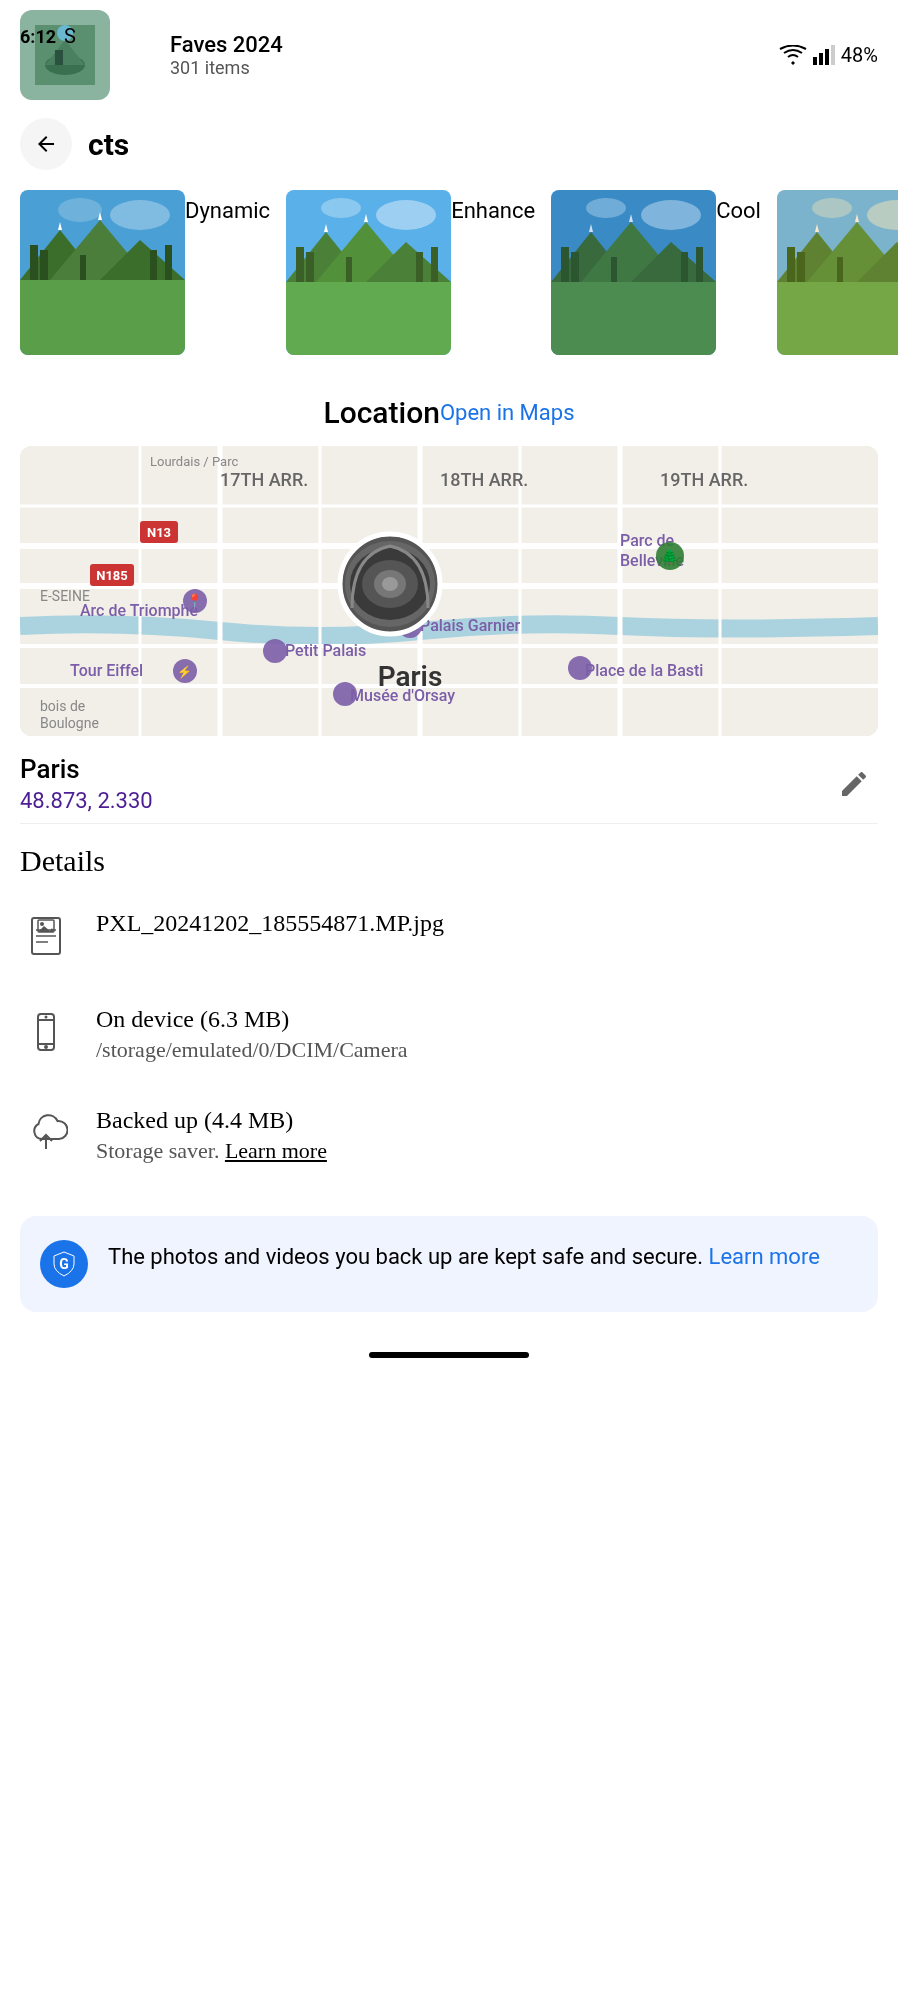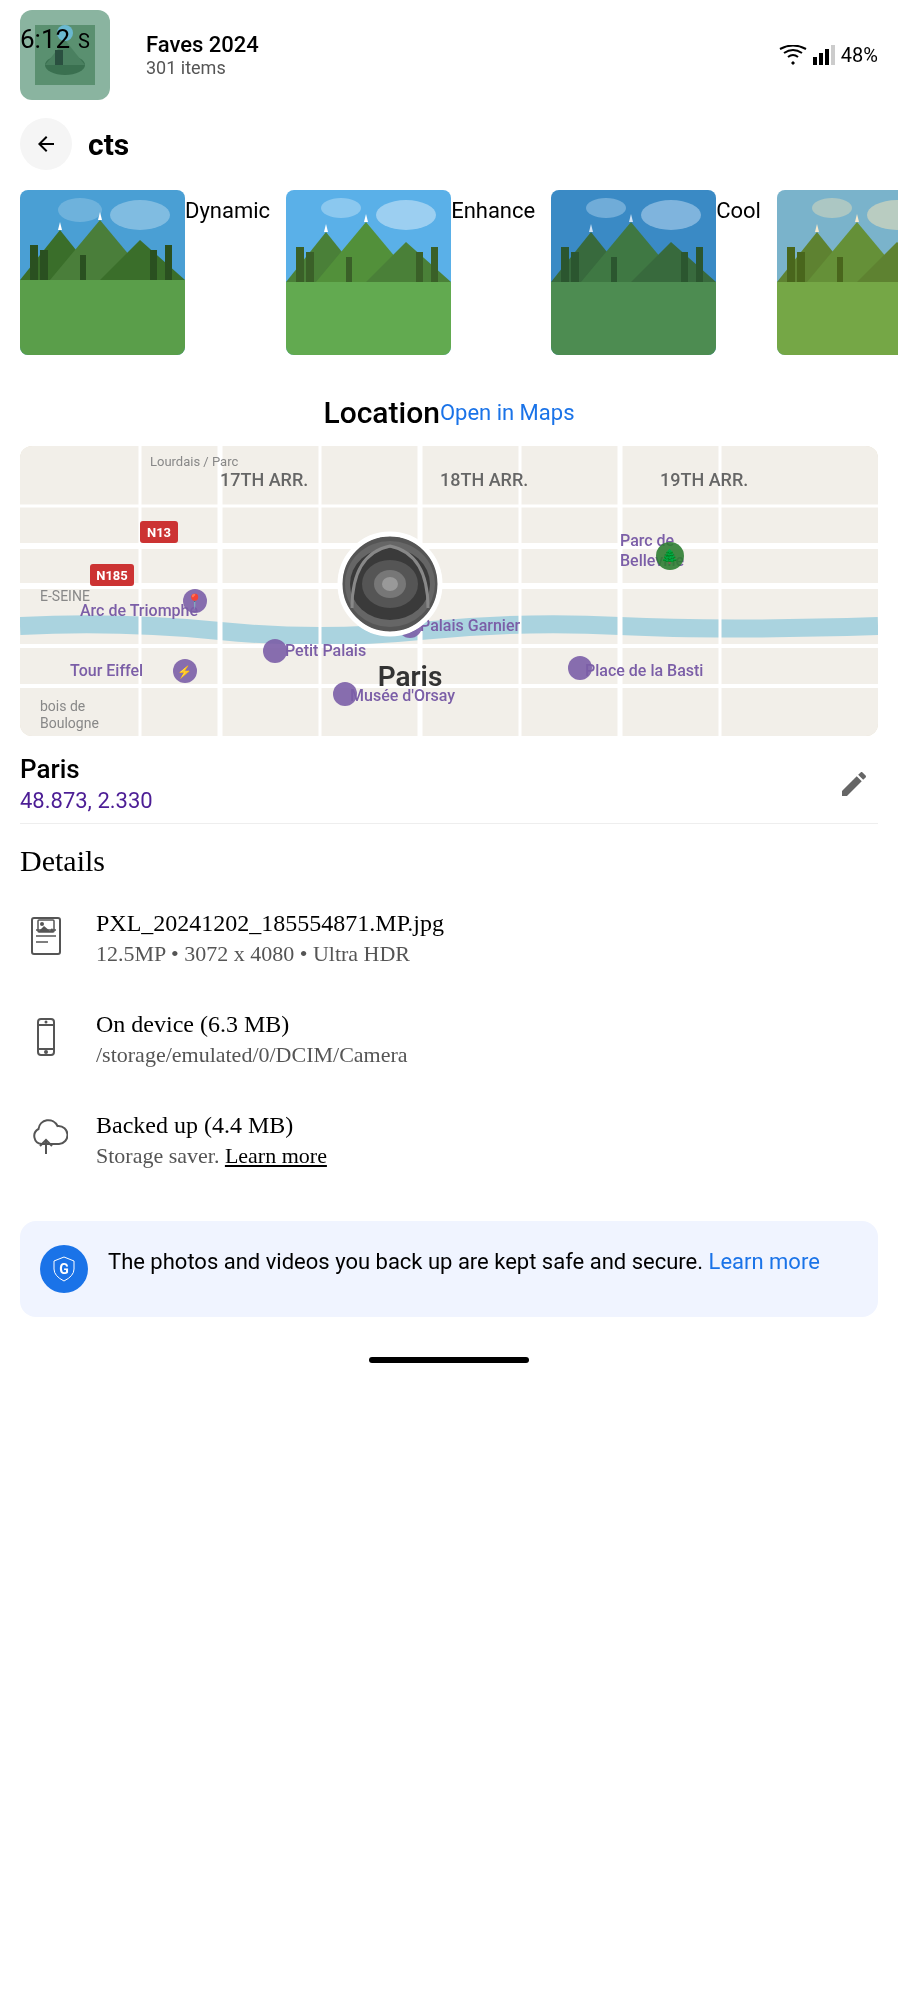--- a/index.html
+++ b/index.html
@@ -18,26 +18,26 @@
       align-items: center;
       padding: 10px 20px 8px 20px;
       background: #fff;
     }
     .status-left {
       display: flex;
       align-items: center;
       gap: 8px;
     }
     .status-time {
-      font-size: 26px;
-      font-weight: 400;
+      font-size: 18px;
+      font-weight: 700;
       color: #000;
     }
     .status-album-info {
-      margin-left: 28px;
+      margin-left: 52px;
     }
     .album-title {
       font-size: 22px;
       font-weight: 500;
       color: #000;
     }
     .album-count {
       font-size: 18px;
       color: #555;
     }
@@ -520,21 +520,20 @@
         <line x1="12" y1="22" x2="32" y2="22" stroke="#555" stroke-width="1.5"></line>
         <line x1="12" y1="28" x2="24" y2="28" stroke="#555" stroke-width="1.5"></line>
 
         <rect x="14" y="6" width="16" height="12" rx="1" stroke="#555" stroke-width="1.5" fill="none"></rect>
         <circle cx="18" cy="10" r="2" fill="#555"></circle>
         <polygon points="14,18 20,12 26,17 28,14 30,18" fill="#555"></polygon>
       </svg>
     </div>
     <div class="detail-text">
       <div class="detail-title">PXL_20241202_185554871.MP.jpg</div>
-      <div class="detail-subtitle">12.5MP  •  3072 x 4080  •  Ultra HDR</div>
     </div>
   </div>
 
   <div class="detail-row">
     <div class="detail-icon">
       <svg width="44" height="44" viewBox="0 0 44 44">
         <rect x="14" y="4" width="16" height="36" rx="3" stroke="#555" stroke-width="2" fill="none"></rect>
         <line x1="14" y1="34" x2="30" y2="34" stroke="#555" stroke-width="2"></line>
         <line x1="14" y1="10" x2="30" y2="10" stroke="#555" stroke-width="2"></line>
         <circle cx="22" cy="37" r="2" fill="#555"></circle>

